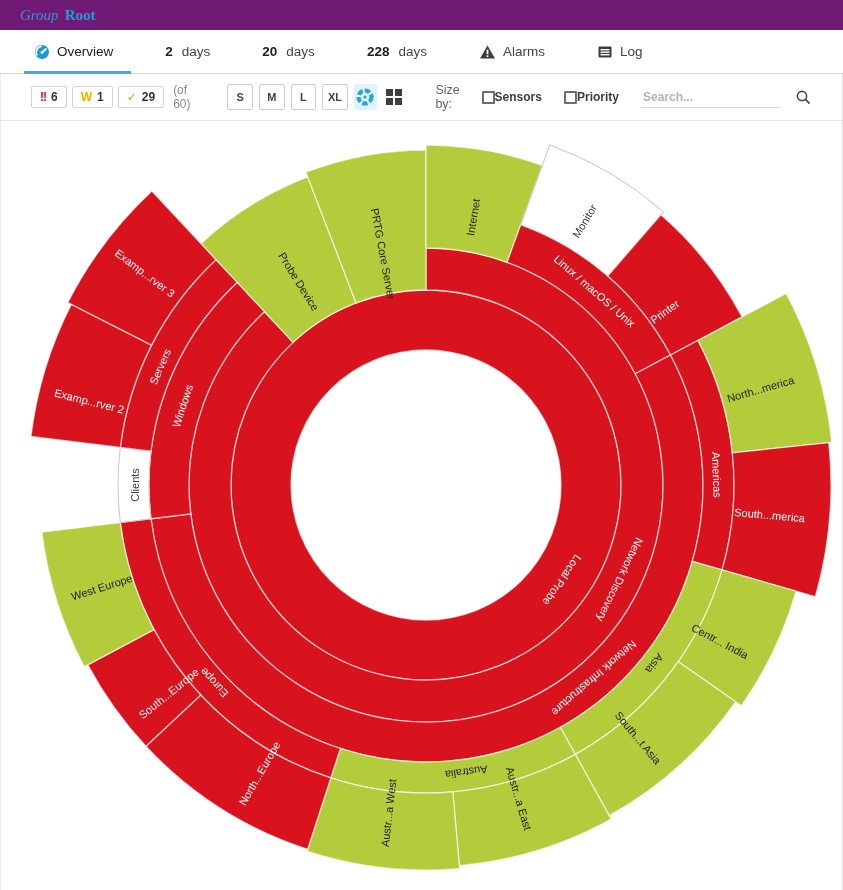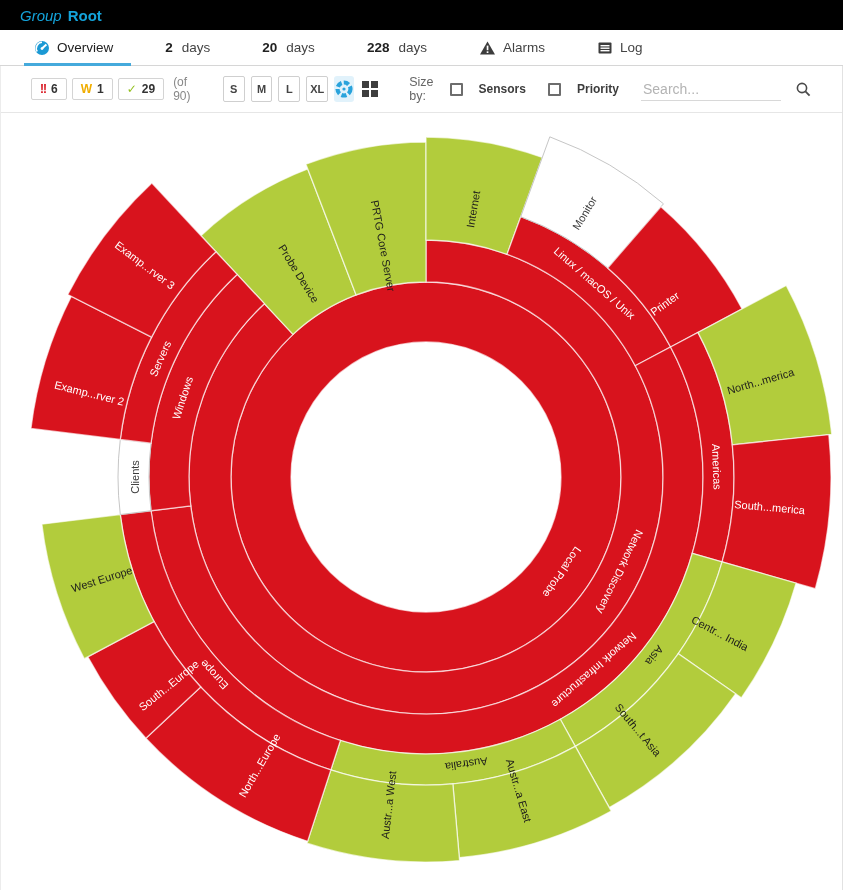--- a/index.html
+++ b/index.html
@@ -1,23 +1,23 @@
 <!DOCTYPE html>
 <html><head>
 <meta charset="utf-8">
 <style>
   * { margin:0; padding:0; box-sizing:border-box; }
   html,body { width:843px; height:890px; background:#fff; overflow:hidden;
     font-family:"Liberation Sans","DejaVu Sans",sans-serif; }
   
-  .topstrip { height:30px; background:#000000; display:flex; align-items:center; padding-left:20px; }
+  .topstrip { height:30px; background:#701a75; display:flex; align-items:center; padding-left:20px;font-family:Liberation Serif, serif; }
   .group-type { font-style:italic; color:#14a3da; font-size:15px; margin-right:6px; }
   .group-name { font-weight:bold; color:#14a3da; font-size:15px; }
   
-  .tabbar { height:36px; background:#fff; border-bottom:1px solid #d6d6d6; display:flex;
+  .tabbar { height:44px; background:#fff; border-bottom:1px solid #d6d6d6; display:flex;
     align-items:stretch; padding-left:30px; }
   .tab { display:flex; align-items:center; gap:7px; font-size:13.5px; color:#444;
     padding:0 4px; margin-right:44px; position:relative; cursor:pointer; }
   .tab .num { font-weight:bold; color:#222; margin-right:2px; }
   .tab.active { color:#222; }
   .tab.active::after { content:""; position:absolute; left:-6px; right:-14px; bottom:-1px;
     height:3px; background:#45aadc; }
   .tab svg { display:block; }
   
   .panel { position:relative; height:824px; border-left:1px solid #ececec; border-right:1px solid #e2e2e2; }
@@ -30,26 +30,26 @@
   .sym-warn { color:#f0ad00; }
   .sym-ok { color:#93c01f; }
   .total { color:#888; font-size:12px; margin-left:4px; margin-right:26px; }
   .szbtn { width:31px; height:26px; border:1px solid #cfcfcf; border-radius:2px; background:#fff;
     font-size:11px; font-weight:bold; color:#444; display:inline-flex; align-items:center;
     justify-content:center; margin-right:6px; cursor:pointer; }
   .viewicon { width:28px; height:26px; display:inline-flex; align-items:center; justify-content:center;
     margin-right:6px; cursor:pointer; border-radius:3px; }
   .viewicon.sel { background:#e1f2fb; }
   .sizeby { color:#666; font-size:12.5px; margin-left:24px; margin-right:10px; }
-  .cbwrap { display:inline-flex; align-items:center; gap:16px; margin-right:22px; cursor:pointer; }
+  .cbwrap { display:inline-flex; align-items:center; gap:0; margin-right:22px; cursor:pointer; }
   .cb { width:13px; height:13px; border:2px solid #6d6d6d; border-radius:1px; background:#fff; }
   .cblabel { font-size:12px; font-weight:bold; color:#3d3d3d; }
   .searchwrap { margin-left:auto; display:flex; align-items:center; }
-  .searchwrap input { border:none; border-bottom:1px solid #d8d8d8; width:140px; font-size:14px;
-    color:#555; padding:3px 2px; outline:none; background:transparent; }
+  .searchwrap input { border:none; border-bottom:1px solid #d8d8d8; width:140px; font-size:12px;
+    color:#555; padding:3px 2px; outline:none; background:transparent;font-weight:bold; }
   .searchwrap input::placeholder { color:#b3b3b3; }
   .searchwrap svg { margin-left:14px; }
   .chartwrap { position:relative; width:843px; height:776px; }
   svg text { font-family:"Liberation Sans","DejaVu Sans",sans-serif; }
 </style>
 </head>
 <body>
 
 <div class="topstrip">
   <span class="group-type">Group</span>
@@ -111,21 +111,21 @@
       <span>6</span>
     </span>
     <span class="badge">
       <span class="sym-warn">W</span>
       <span>1</span>
     </span>
     <span class="badge">
       <span class="sym-ok">✓</span>
       <span>29</span>
     </span>
-    <span class="total">(of 90)</span>
+    <span class="total">(of 60)</span>
 
     <button class="szbtn">S</button>
     <button class="szbtn">M</button>
     <button class="szbtn">L</button>
     <button class="szbtn">XL</button>
 
     <span class="viewicon sel">
       <svg width="20" height="20">
           <circle cx="10" cy="10" r="6.5" fill="none" stroke="#29a3dc" stroke-width="4.2" stroke-dasharray="5.2 2.2"></circle>
           <circle cx="10" cy="10" r="1.6" fill="#29a3dc"></circle>

